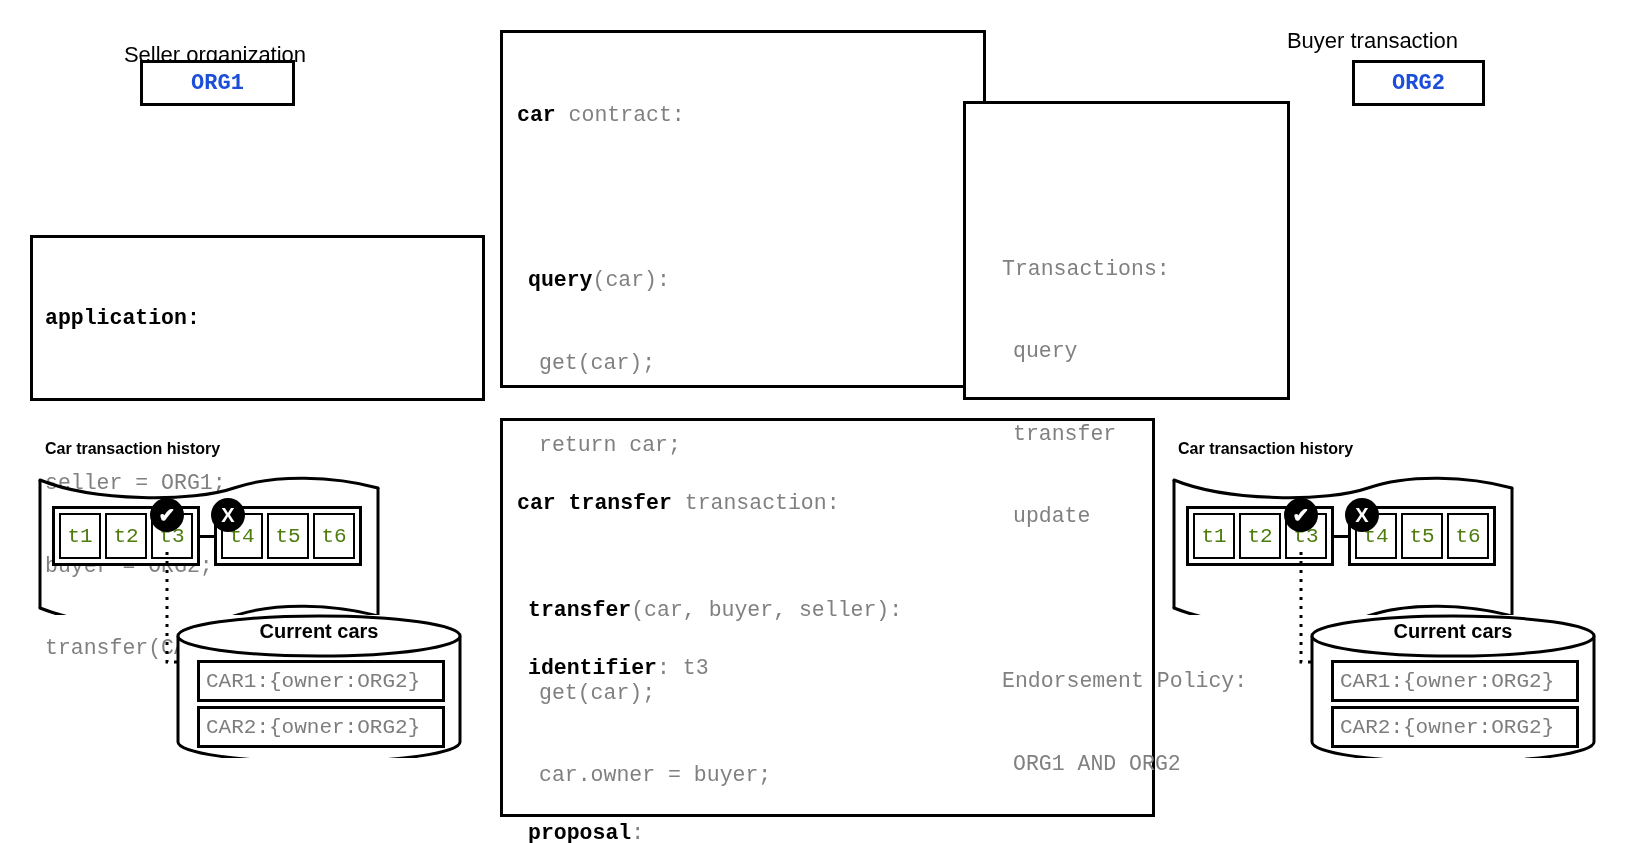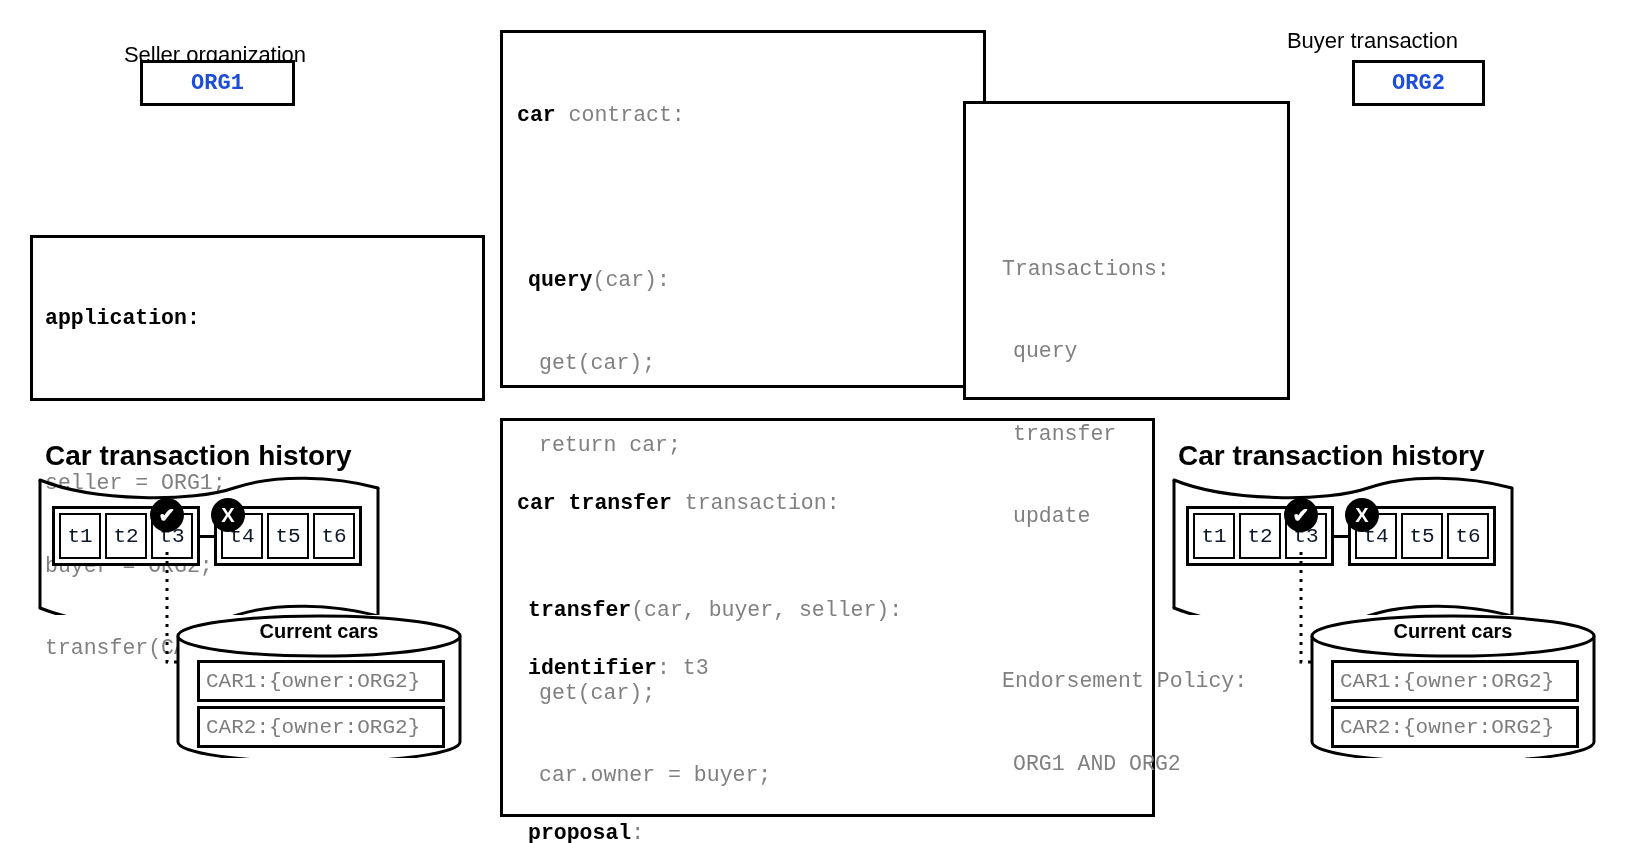--- a/index.html
+++ b/index.html
@@ -50,21 +50,21 @@
     justify-content: center;
     font-family: "Liberation Mono", "DejaVu Sans Mono", monospace;
     font-weight: bold;
     font-size: 22px;
     color: #1d4ed8;
   }
 
   
   .sec-title {
     position: absolute;
-    font-size: 28px;
+    font-size: 16px;
     font-weight: bold;
     color: #000;
     white-space: nowrap;
   }
 
   
   .ledger-wrap { position: absolute; }
   .ledger-wrap svg { display: block; }
 
   .tx-row {
@@ -84,21 +84,21 @@
     box-sizing: border-box;
     border: 2px solid #000;
     background: #fff;
     width: 42px;
     height: 46px;
     display: flex;
     align-items: center;
     justify-content: center;
     font-family: "Liberation Mono", "DejaVu Sans Mono", monospace;
     font-size: 21px;
-    color: #0f172a;
+    color: #4d7c0f;
   }
   .tx-link {
     width: 14px;
     height: 3px;
     background: #000;
   }
   .badge {
     position: absolute;
     width: 34px;
     height: 34px;

